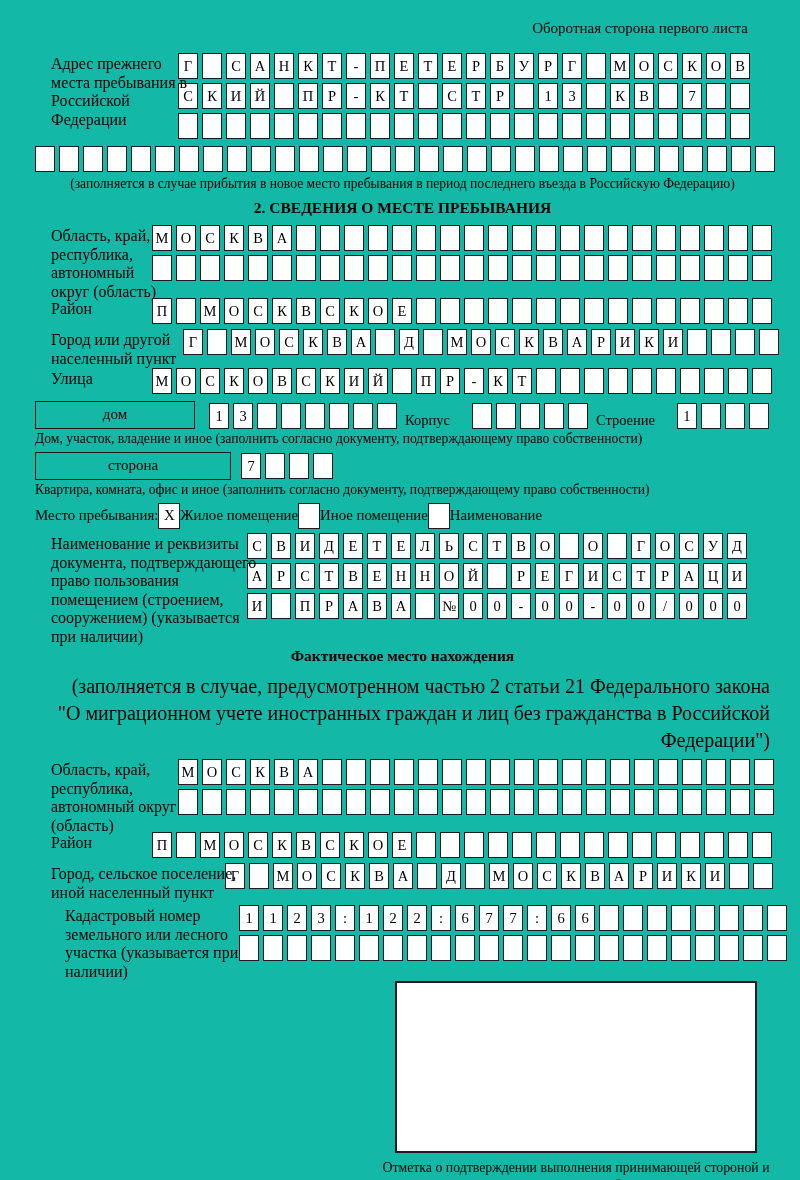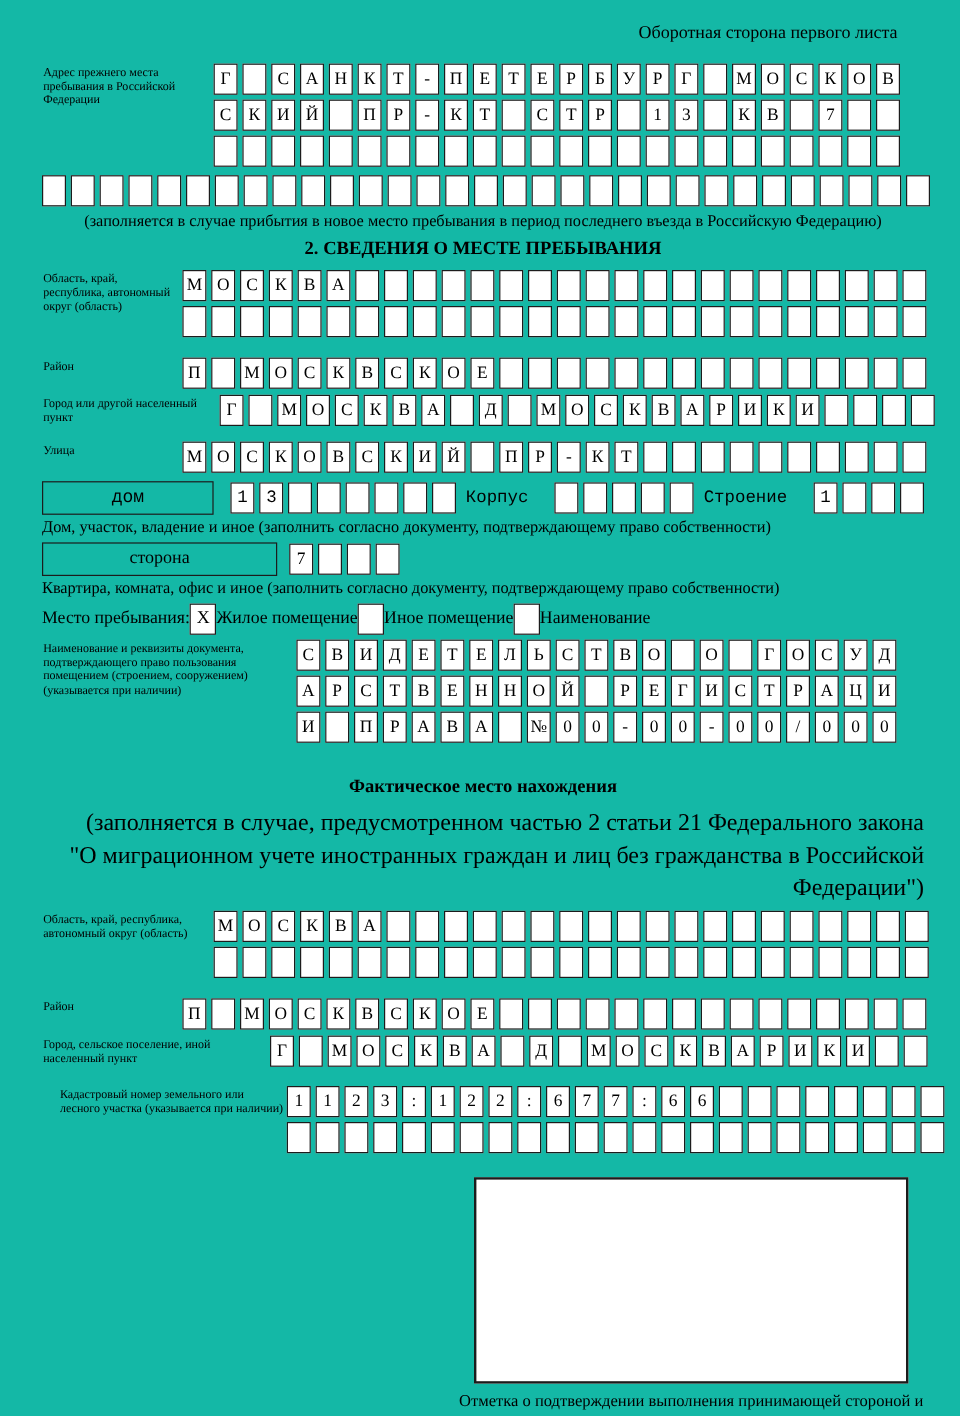--- a/index.html
+++ b/index.html
@@ -9,21 +9,21 @@
     background:#14b8a6;color:#000;
     font-family:"Liberation Serif","DejaVu Serif",serif;
     position:relative;overflow:hidden;
   }
   .header-note{
     text-align:right;font-size:15px;padding-right:22px;margin-bottom:16px;
   }
   
   .field{position:relative;margin-bottom:3px;}
   .field .label{
-    position:absolute;left:1px;top:2px;font-size:10px;line-height:1.16;
+    position:absolute;left:16px;top:2px;font-size:16px;line-height:1.16;
   }
   .rows{display:flex;flex-direction:column;gap:4px;}
   .box-row{display:flex;gap:4px;}
   .cell{
     width:20px;height:26px;box-sizing:border-box;flex-shrink:0;
     border:1.7px solid #1c1c1c;background:#fff;
     display:flex;align-items:center;justify-content:center;
     font-size:14.5px;line-height:1;
   }
   .checkbox{
@@ -60,21 +60,21 @@
   .f-doc .rows{margin-left:212px;}
   .f-oblast2{min-height:70px;}
   .f-oblast2 .label{width:140px;}
   .f-oblast2 .rows{margin-left:143px;}
   .f-gorod2{min-height:36px;}
   .f-gorod2 .label{width:186px;}
   .f-gorod2 .rows{margin-left:190px;}
   .f-kadastr{min-height:68px;margin-top:6px;margin-left:14px;}
   .f-kadastr .label{width:186px;}
   .f-kadastr .rows{margin-left:190px;}
-  .dom-row{display:flex;align-items:center;margin:5px 0 2px 0;font-family:Liberation Mono, monospace;}
+  .dom-row{display:flex;align-items:flex-end;margin:5px 0 2px 0;}
   .dom-box{width:160px;}
   .dom-row .box-row{margin-left:14px;}
   .mid-label{font-size:14.5px;margin:0 8px;}
   .kv-row{display:flex;align-items:center;margin:5px 0 2px 0;}
   .kv-box{width:196px;}
   .kv-row .box-row{margin-left:10px;}
   .sub-note{font-size:13.6px;margin:1px 0 4px 0;}
   .mesto-row{display:flex;align-items:center;gap:0;margin:5px 0 1px 0;font-size:14.8px;}
   .vybrat-note{font-size:13.6px;text-align:center;width:300px;margin-left:160px;margin-bottom:2px;}
   .fact-note{text-align:right;font-size:20px;line-height:1.35;}

